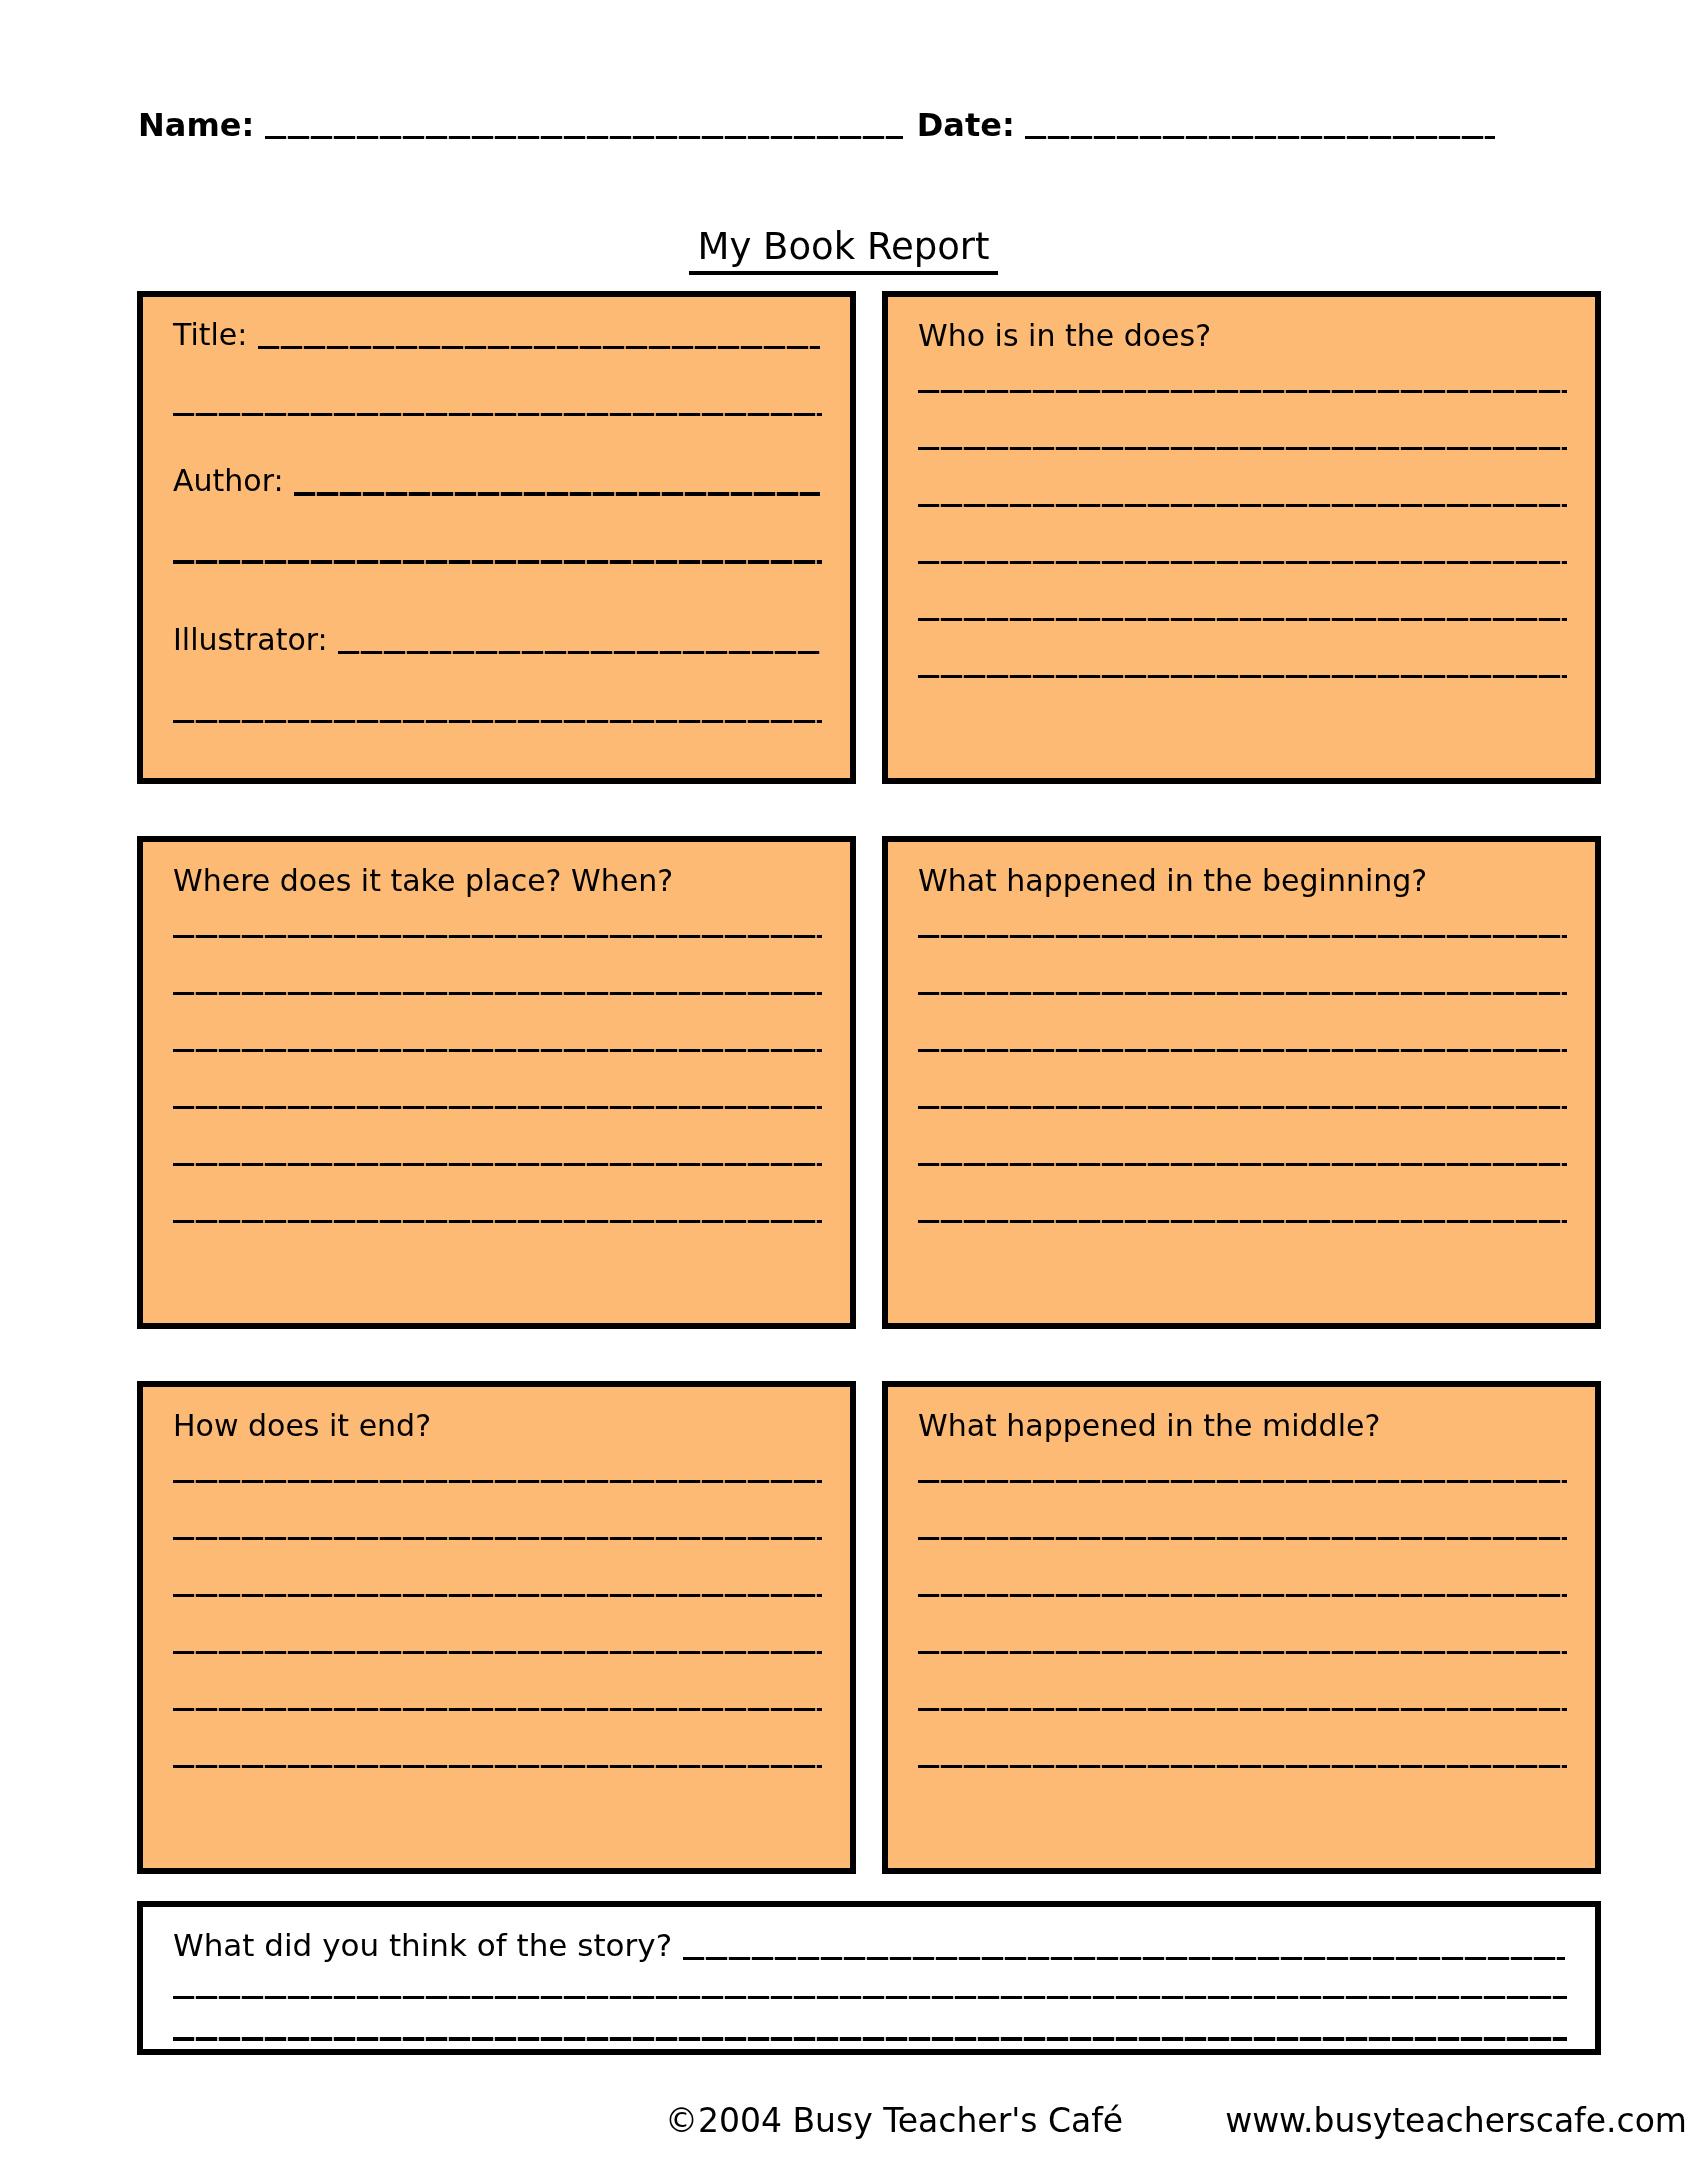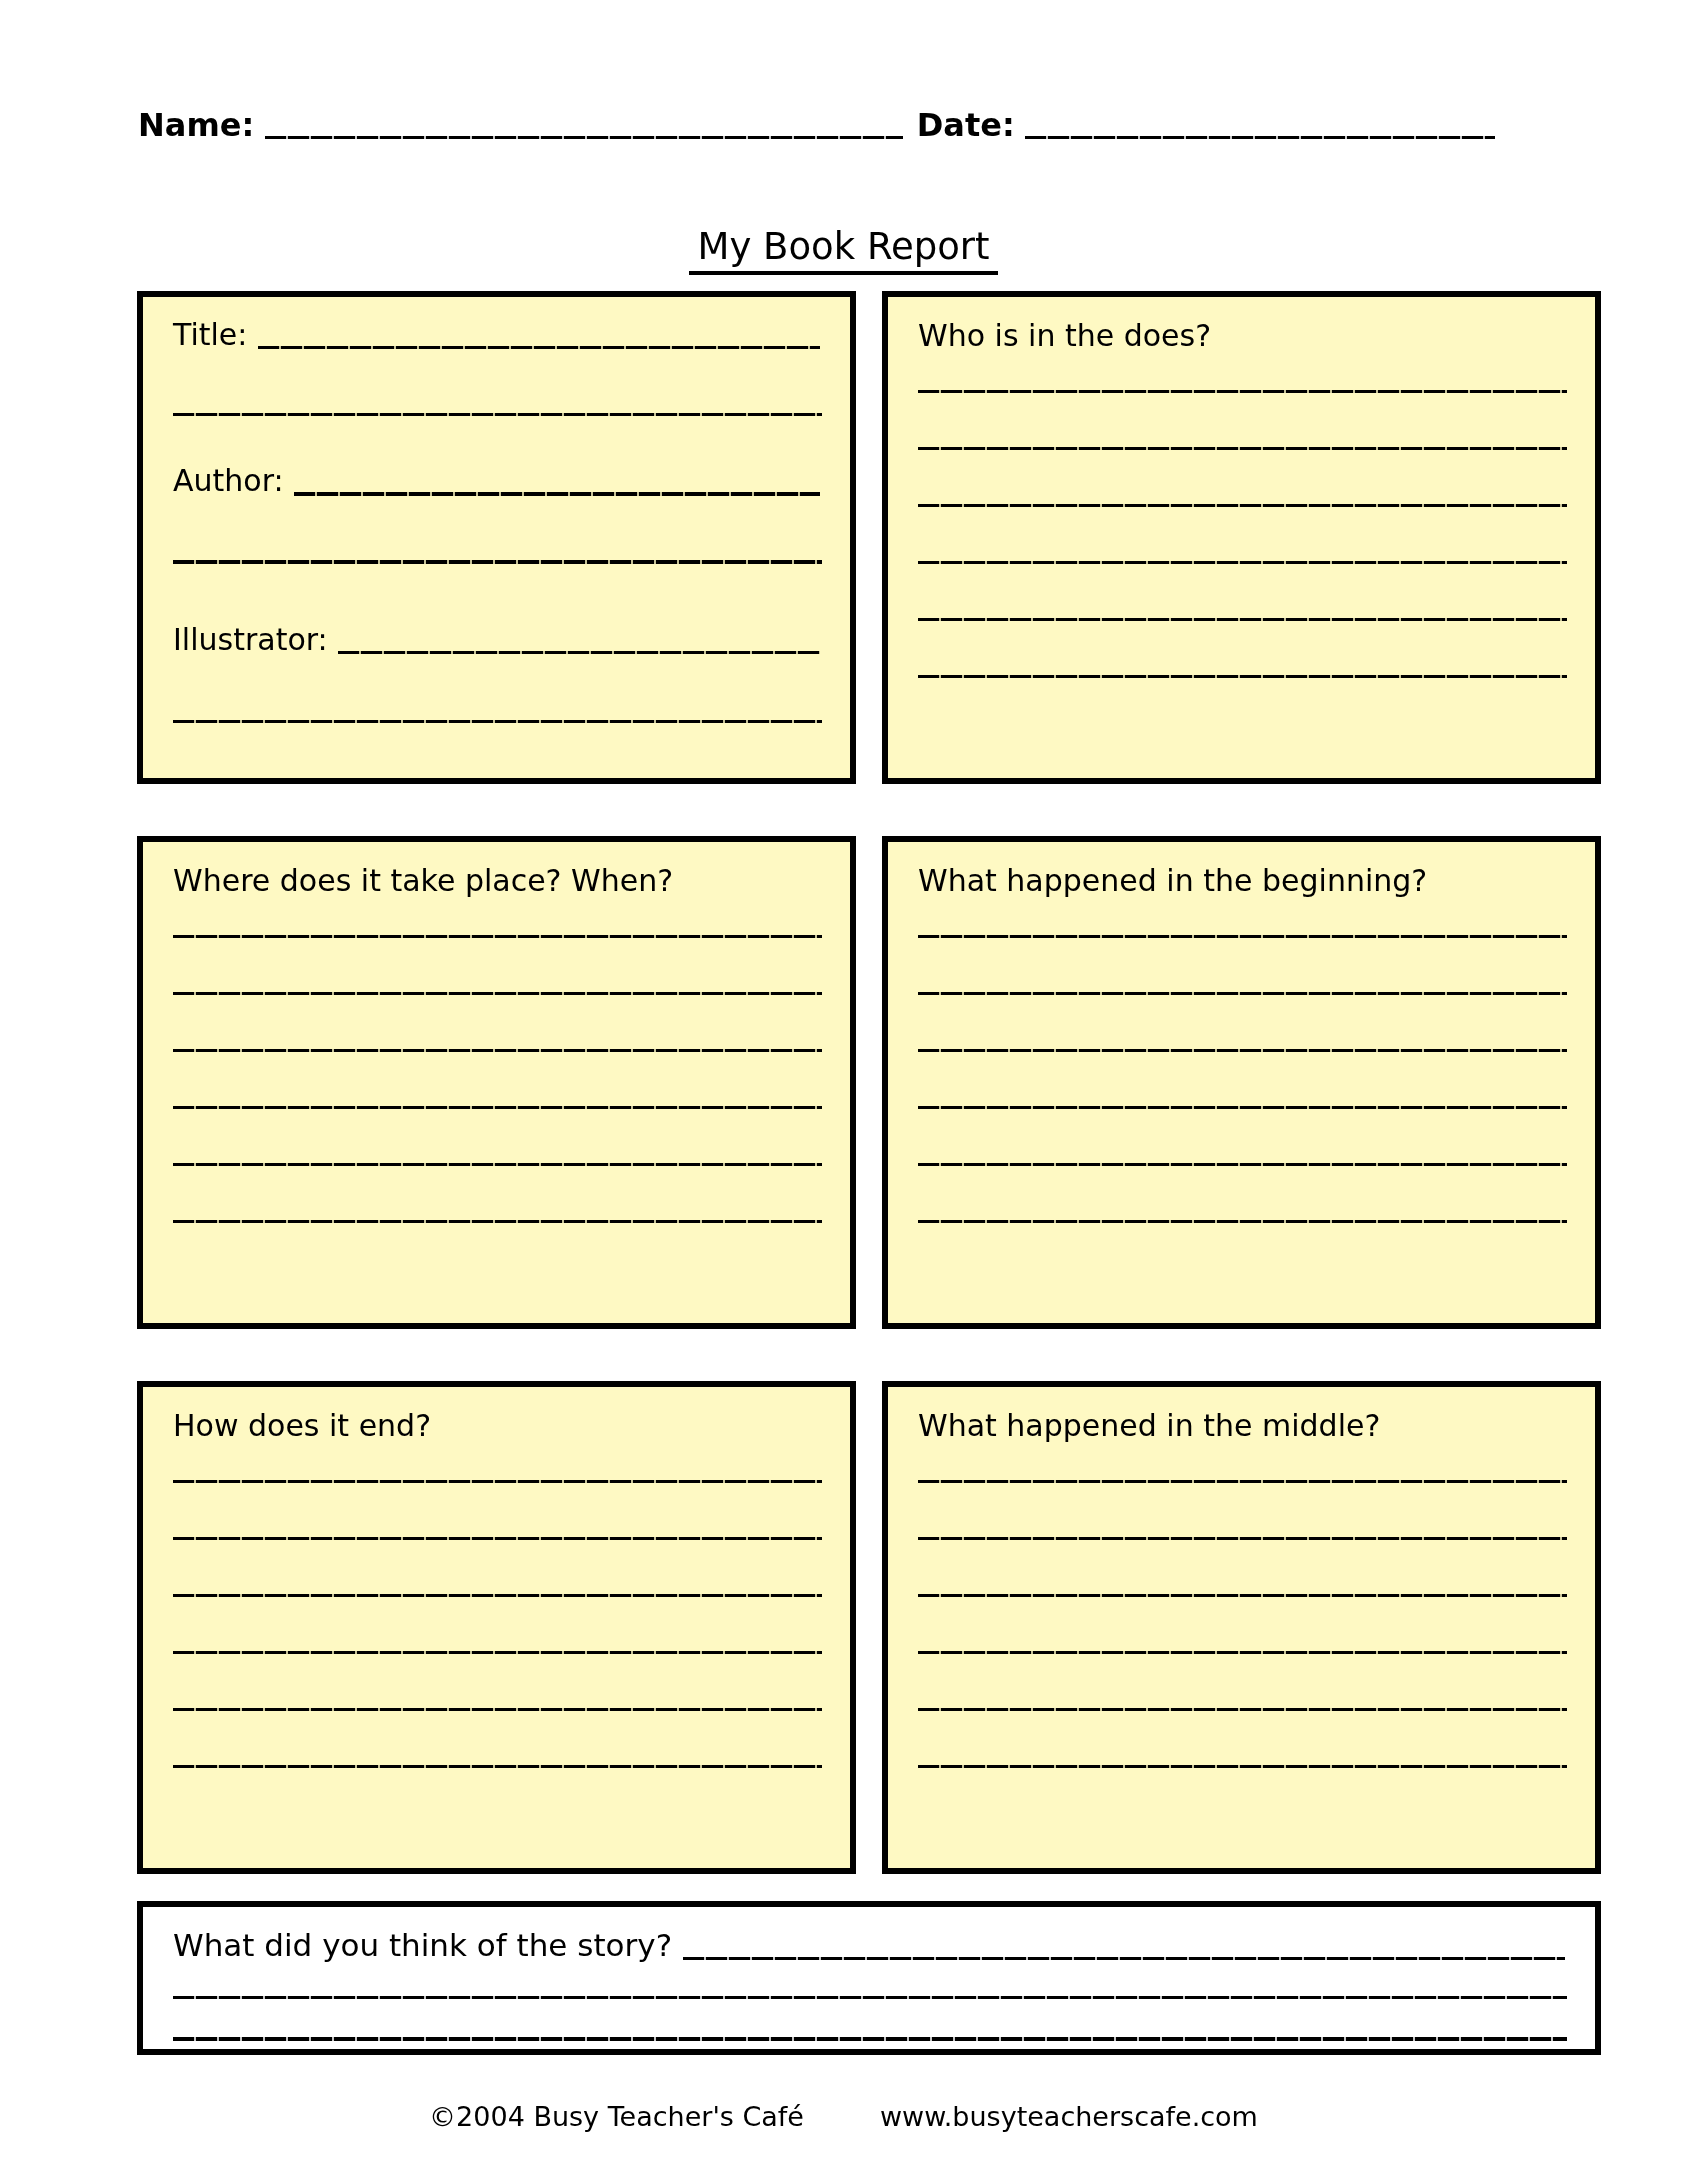--- a/index.html
+++ b/index.html
@@ -62,21 +62,21 @@
     top: 291px; left: 137px;
     width: 1464px;
     display: grid;
     grid-template-columns: 719px 719px;
     column-gap: 26px;
     row-gap: 52px;
   }
   .box {
     height: 493px;
     border: 6.1px solid #000;
-    background: #fef9c3;
+    background: #fdba74;
   }
   .box-header {
     margin: 19px 30px 0 30px;
     font-size: 30px;
     line-height: 1.3;
   }
   .lines { margin: 0 28px 0 30px; }
 
   
   .f-row { display: flex; align-items: flex-end; margin: 0 30px; font-size: 30px; line-height: 1.3; }
@@ -101,23 +101,23 @@
   .summary-box .sline { margin-left: 30px; margin-right: 28px; }
   .summary-box .sline.t1 { margin-top: 31px; }
   .summary-box .sline.t2 { margin-top: 38px; }
 
   
   .footer {
     position: absolute;
     top: 2101px; left: 0;
     width: 100%;
     display: flex;
-    justify-content: center;
-    gap: 76px;
-    font-size: 27px;
+    justify-content: flex-end;
+    gap: 102px;
+    font-size: 33px;
     line-height: 1.2;
   }
 </style>
 </head>
 <body>
 
 <div class="sheet">
 
   <div class="name-row">
     <span>Name:</span>

